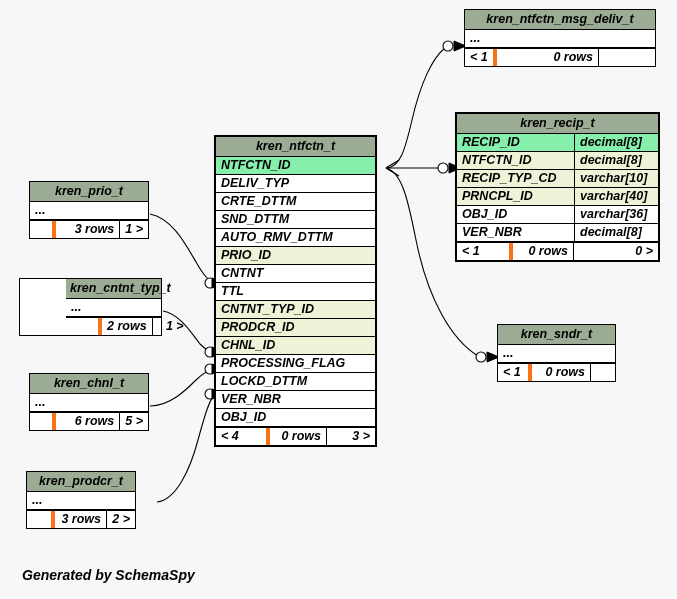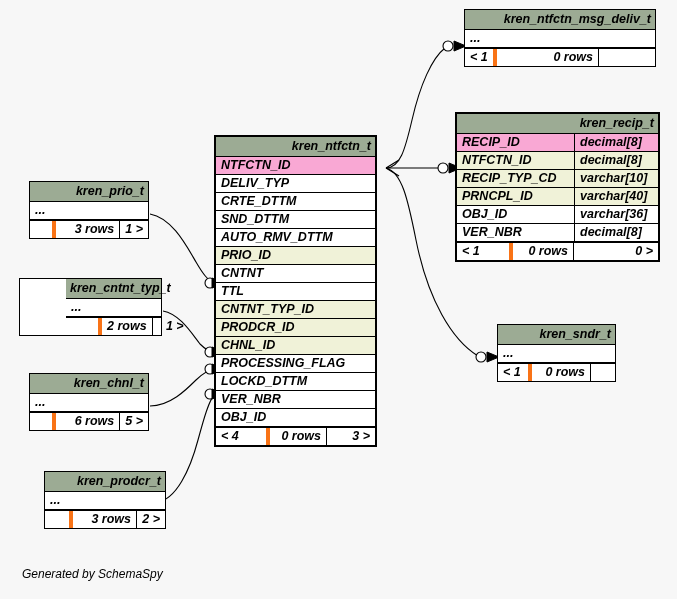--- a/index.html
+++ b/index.html
@@ -35,21 +35,21 @@
     font-size: 12.5px;
     font-style: italic;
     font-weight: bold;
     color: #000000;
   }
   .entity.thick {
     border: 2px solid #000000;
   }
   .ent-head {
     background: #9cab94;
-    text-align: right;
+    text-align: center;
     border-bottom: 1px solid #000000;
     padding: 2px 4px 3px 4px;
     font-size: 12.5px;
     font-style: italic;
     font-weight: bold;
     white-space: nowrap;
   }
   .ent-row {
     display: flex;
     border-bottom: 1px solid #000000;
@@ -62,44 +62,44 @@
     padding: 1px 4px 2px 5px;
     overflow: hidden;
   }
   .ent-row .col-type {
     flex: 0 0 auto;
     padding: 1px 4px 2px 5px;
     border-left: 1px solid #000000;
     min-width: 84px;
     box-sizing: border-box;
   }
-  .ent-row.pk { background: #f9a8d4; }
+  .ent-row.pk { background: #86efac; }
   .ent-row.fk { background: #f0f2d8; }
   .ent-row.ellipsis { background: #ffffff; }
   .ent-foot {
     display: flex;
     border-top: 1px solid #000000;
     background: #ffffff;
     white-space: nowrap;
   }
   .ent-foot > div {
     padding: 1px 5px 2px 5px;
     box-sizing: border-box;
   }
   .ent-foot .f-left  { flex: 0 0 auto; text-align: left; }
   .ent-foot .f-mid   { flex: 1 1 auto; text-align: right; border-left: 4px solid #f97316; border-right: 1px solid #000000; }
   .ent-foot .f-right { flex: 0 0 auto; text-align: right; }
 
   .footer-note {
     position: absolute;
     left: 22px;
     top: 567px;
-    font-size: 12px;
+    font-size: 14px;
     font-style: italic;
-    font-weight: normal;
+    font-weight: bold;
     color: #000000;
     white-space: nowrap;
   }
 </style>
 </head>
 <body>
 
 <div id="canvas">
 
   <svg class="edges" viewBox="0 0 677 599">
@@ -281,21 +281,21 @@
     <div class="ent-row ellipsis">
       <div class="col-name">...</div>
     </div>
     <div class="ent-foot">
       <div class="f-left" style="min-width:22px;"></div>
       <div class="f-mid">6 rows</div>
       <div class="f-right" style="min-width:26px;">5 &gt;</div>
     </div>
   </div>
 
-  <div class="entity" style="left:44px; top:471px; width:122px;">
+  <div class="entity" style="left:26px; top:471px; width:110px;">
     <div class="ent-head">kren_prodcr_t</div>
     <div class="ent-row ellipsis">
       <div class="col-name">...</div>
     </div>
     <div class="ent-foot">
       <div class="f-left" style="min-width:24px;"></div>
       <div class="f-mid">3 rows</div>
       <div class="f-right" style="min-width:28px;">2 &gt;</div>
     </div>
   </div>

